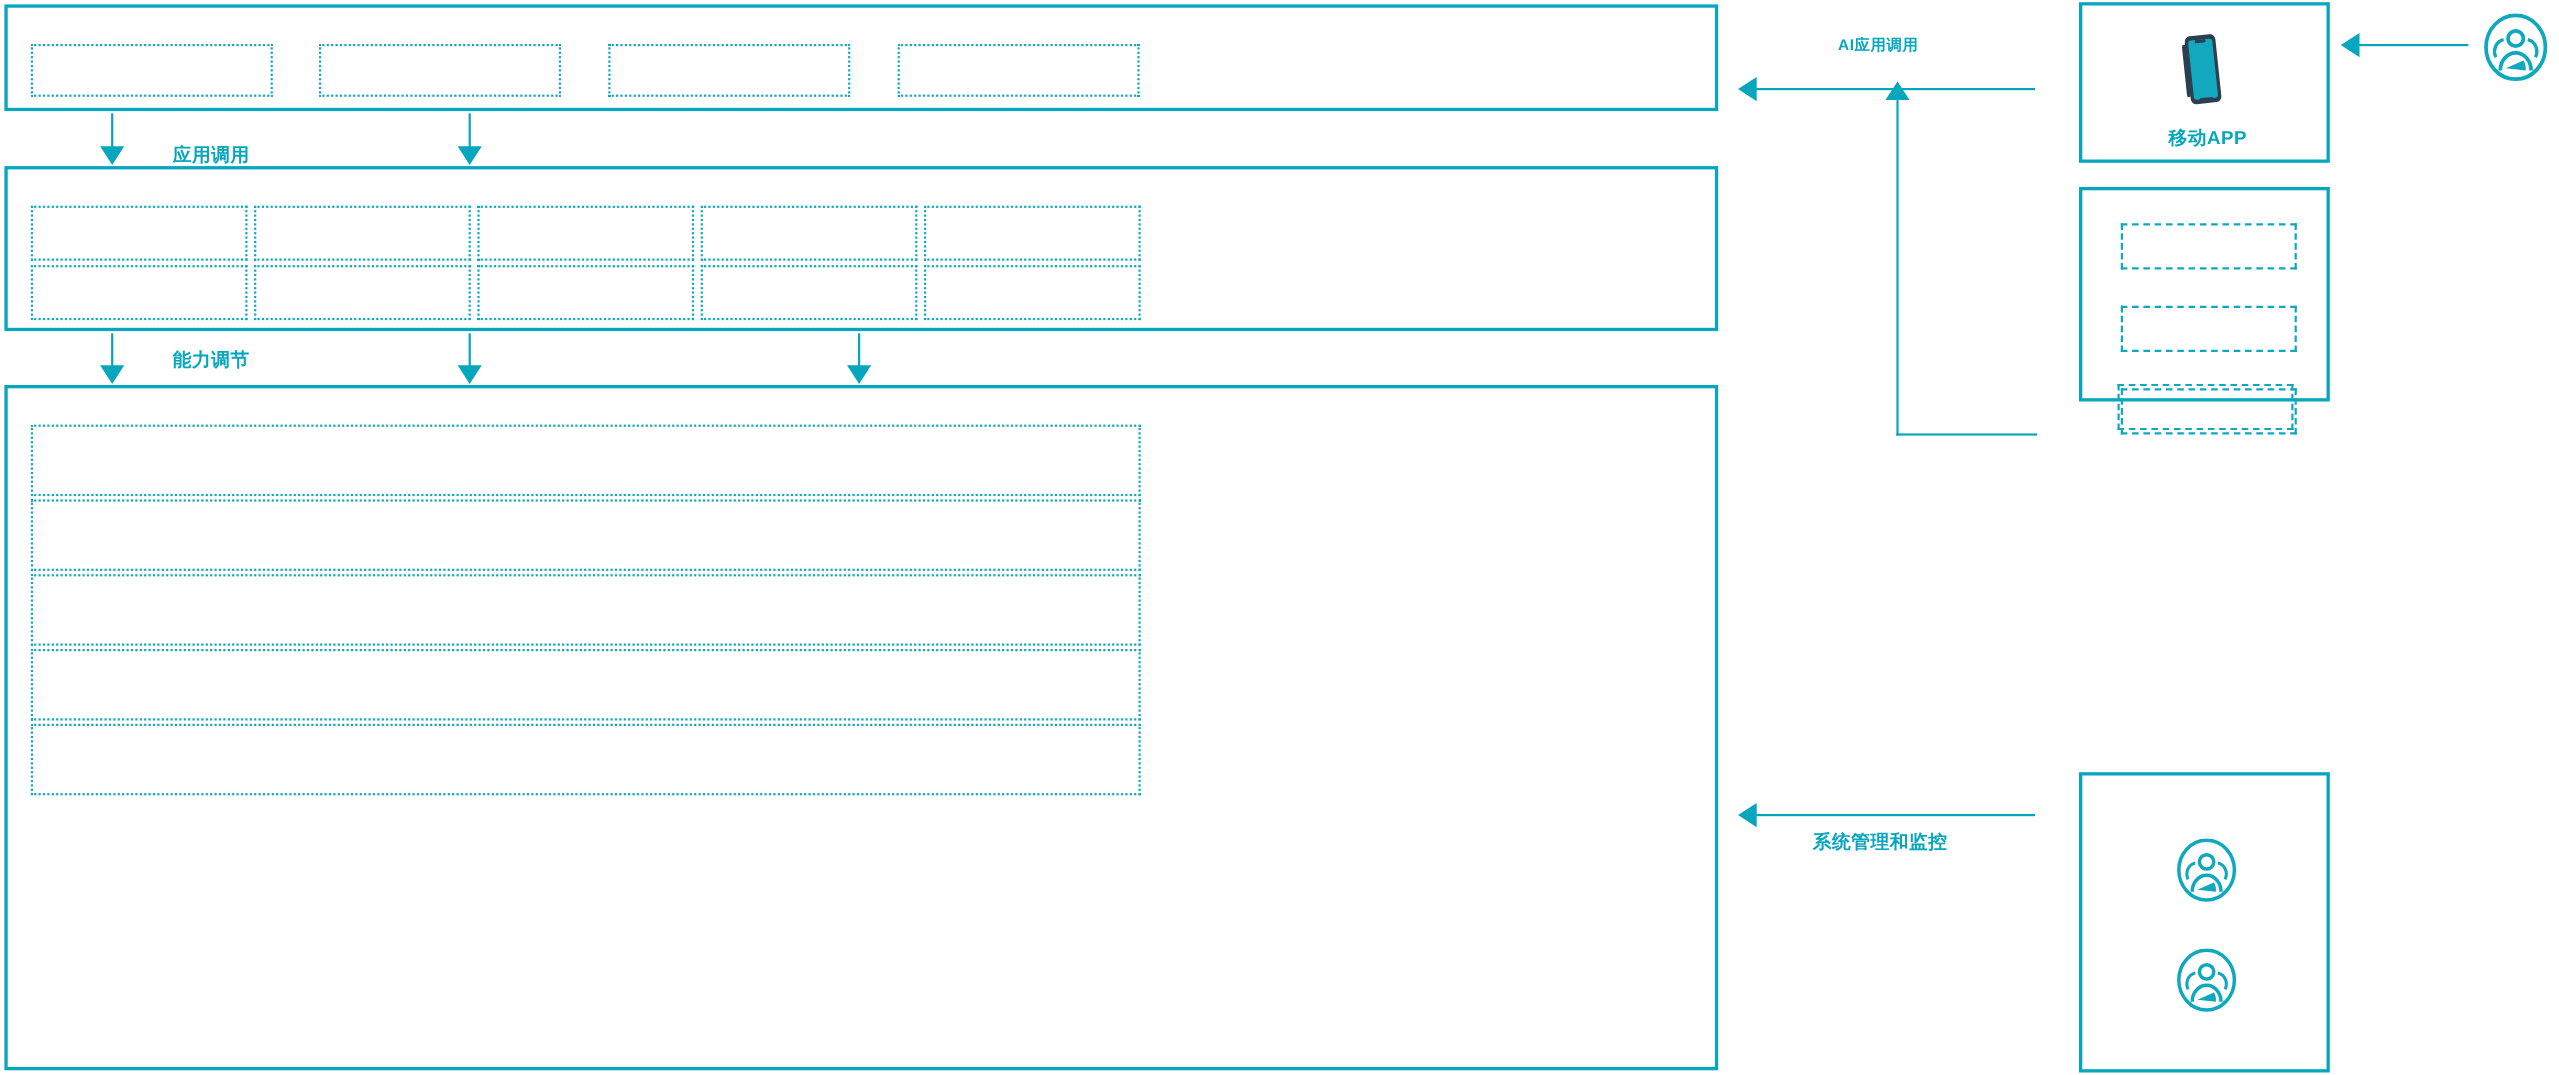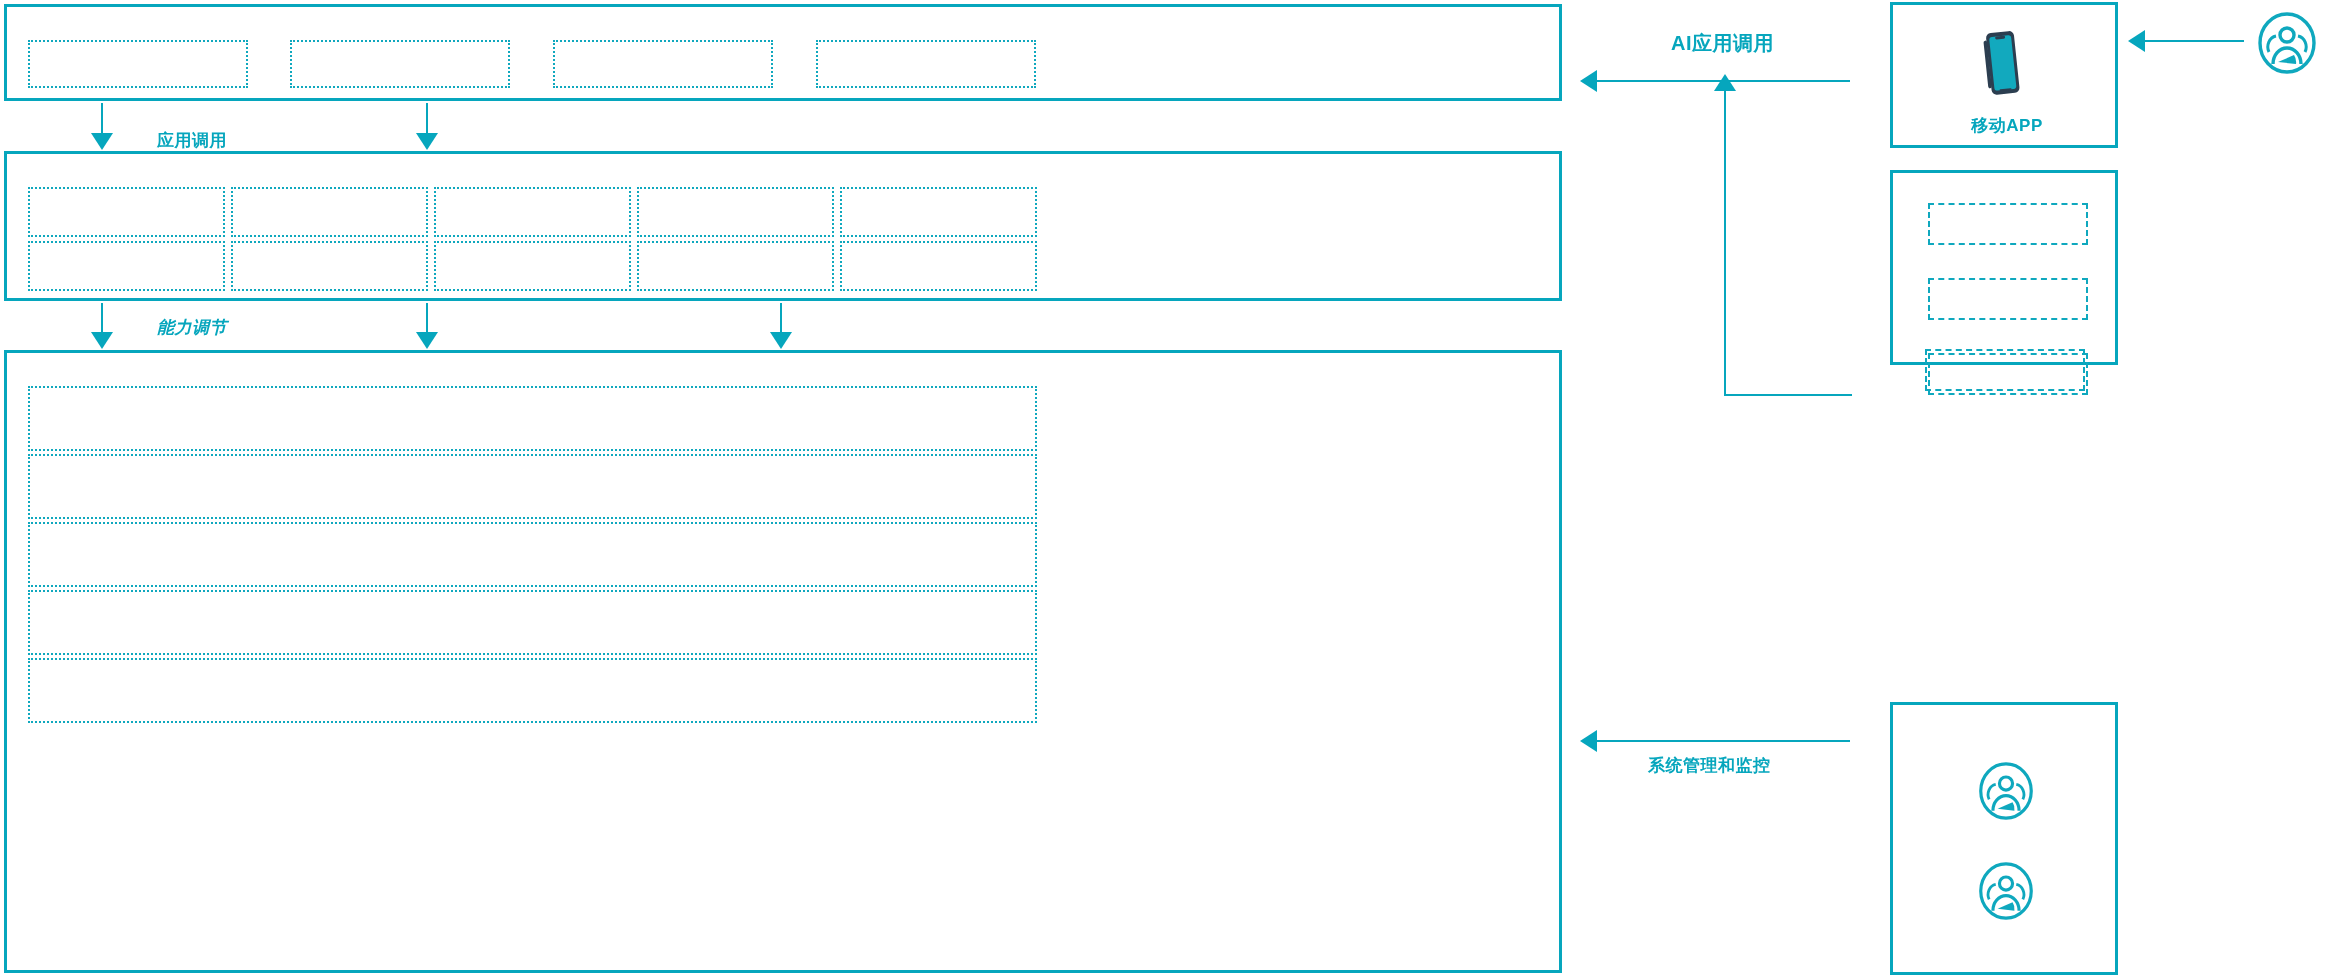--- a/index.html
+++ b/index.html
@@ -30,21 +30,21 @@
 
   
   .label{
     color:#06A6BD;
     font-size:17px;
     font-weight:bold;
     letter-spacing:0.5px;
     white-space:nowrap;
     line-height:1;
   }
-  .label-app{font-size:20px;}
+  .label-app{font-size:14px;}
 
   
   .vline{position:absolute;background:#06A6BD;width:2px;}
   .hline{position:absolute;background:#06A6BD;height:2px;}
   .arrow-down{
     position:absolute;width:0;height:0;
     border-left:11px solid transparent;
     border-right:11px solid transparent;
     border-top:17px solid #06A6BD;
   }
@@ -135,21 +135,21 @@
 
   <div class="vline" style="left:101px;top:303px;height:32px;"></div>
   <div class="arrow-down" style="left:91px;top:332px;"></div>
 
   <div class="vline" style="left:426px;top:303px;height:32px;"></div>
   <div class="arrow-down" style="left:416px;top:332px;"></div>
 
   <div class="vline" style="left:780px;top:303px;height:32px;"></div>
   <div class="arrow-down" style="left:770px;top:332px;"></div>
 
-  <div class="abs label" style="left:157px;top:319px;font-style:italic;">能力调节</div>
+  <div class="abs label" style="left:157px;top:319px;">能力调节</div>
 
   <div class="abs panel" style="left:4px;top:350px;width:1558px;height:623px;">
     <div class="abs dotbox" style="left:21px;top:33px;width:1009px;height:65px;">
       <span></span>
     </div>
     <div class="abs dotbox" style="left:21px;top:101px;width:1009px;height:65px;">
       <span></span>
     </div>
     <div class="abs dotbox" style="left:21px;top:169px;width:1009px;height:65px;">
       <span></span>

